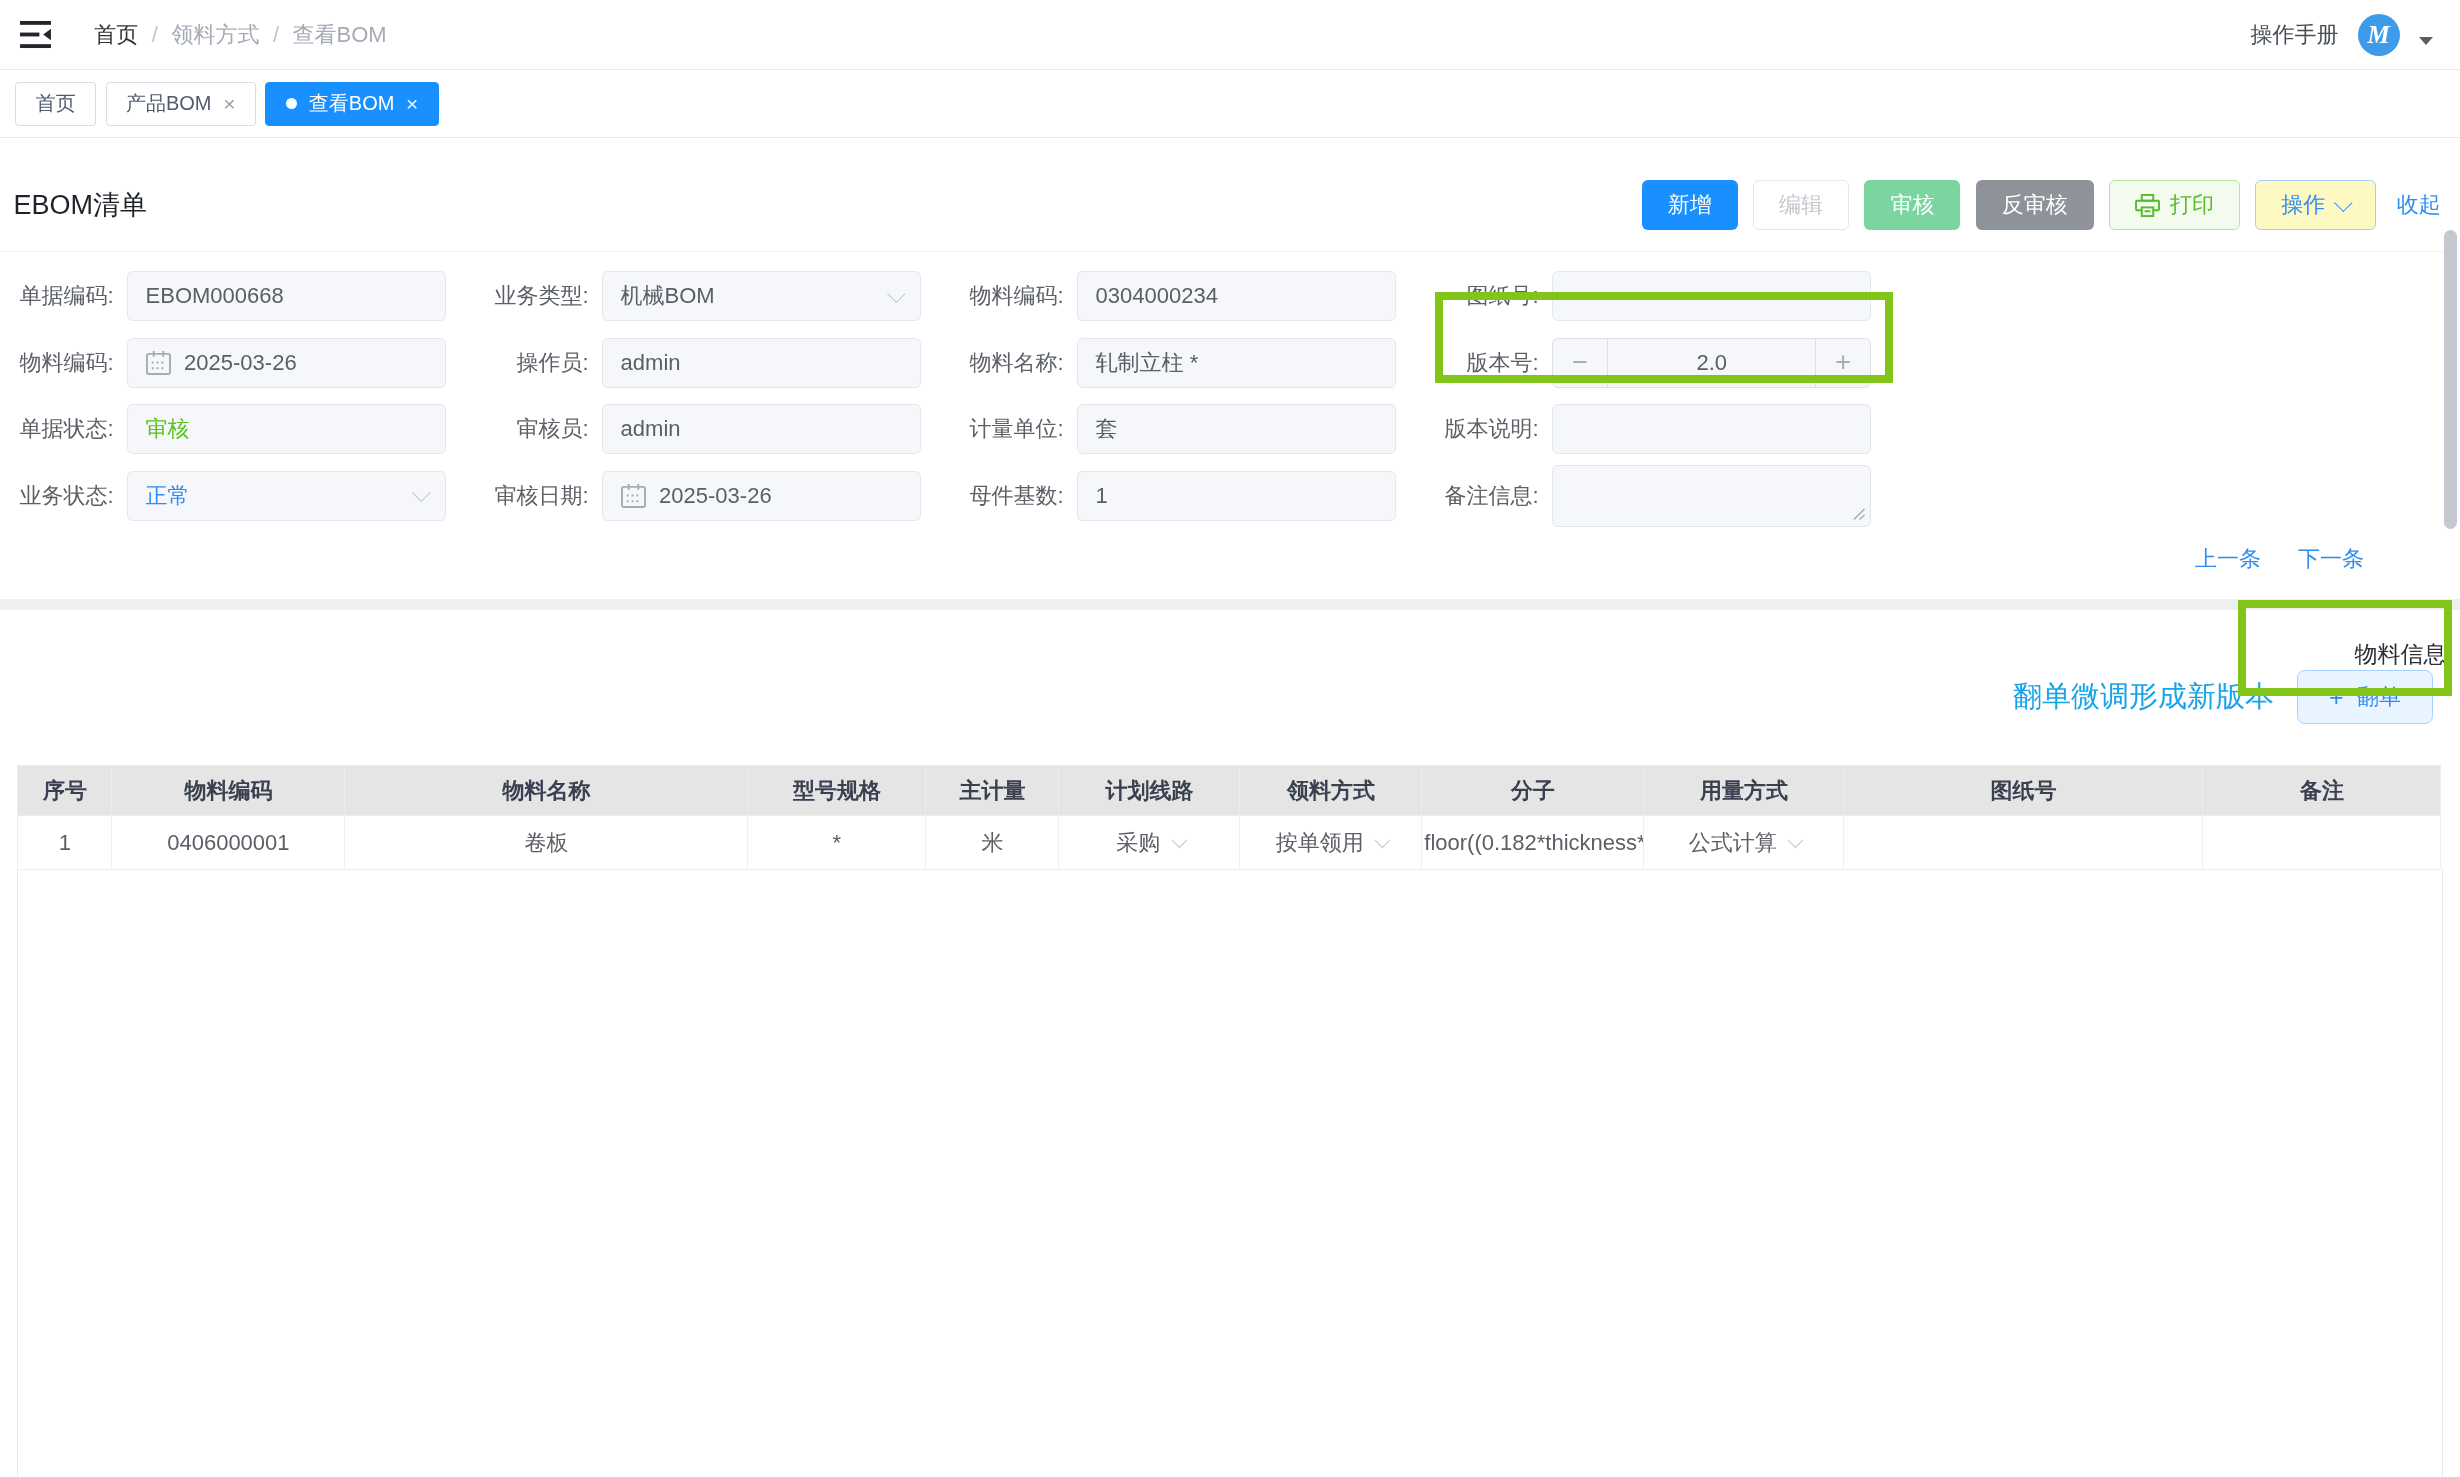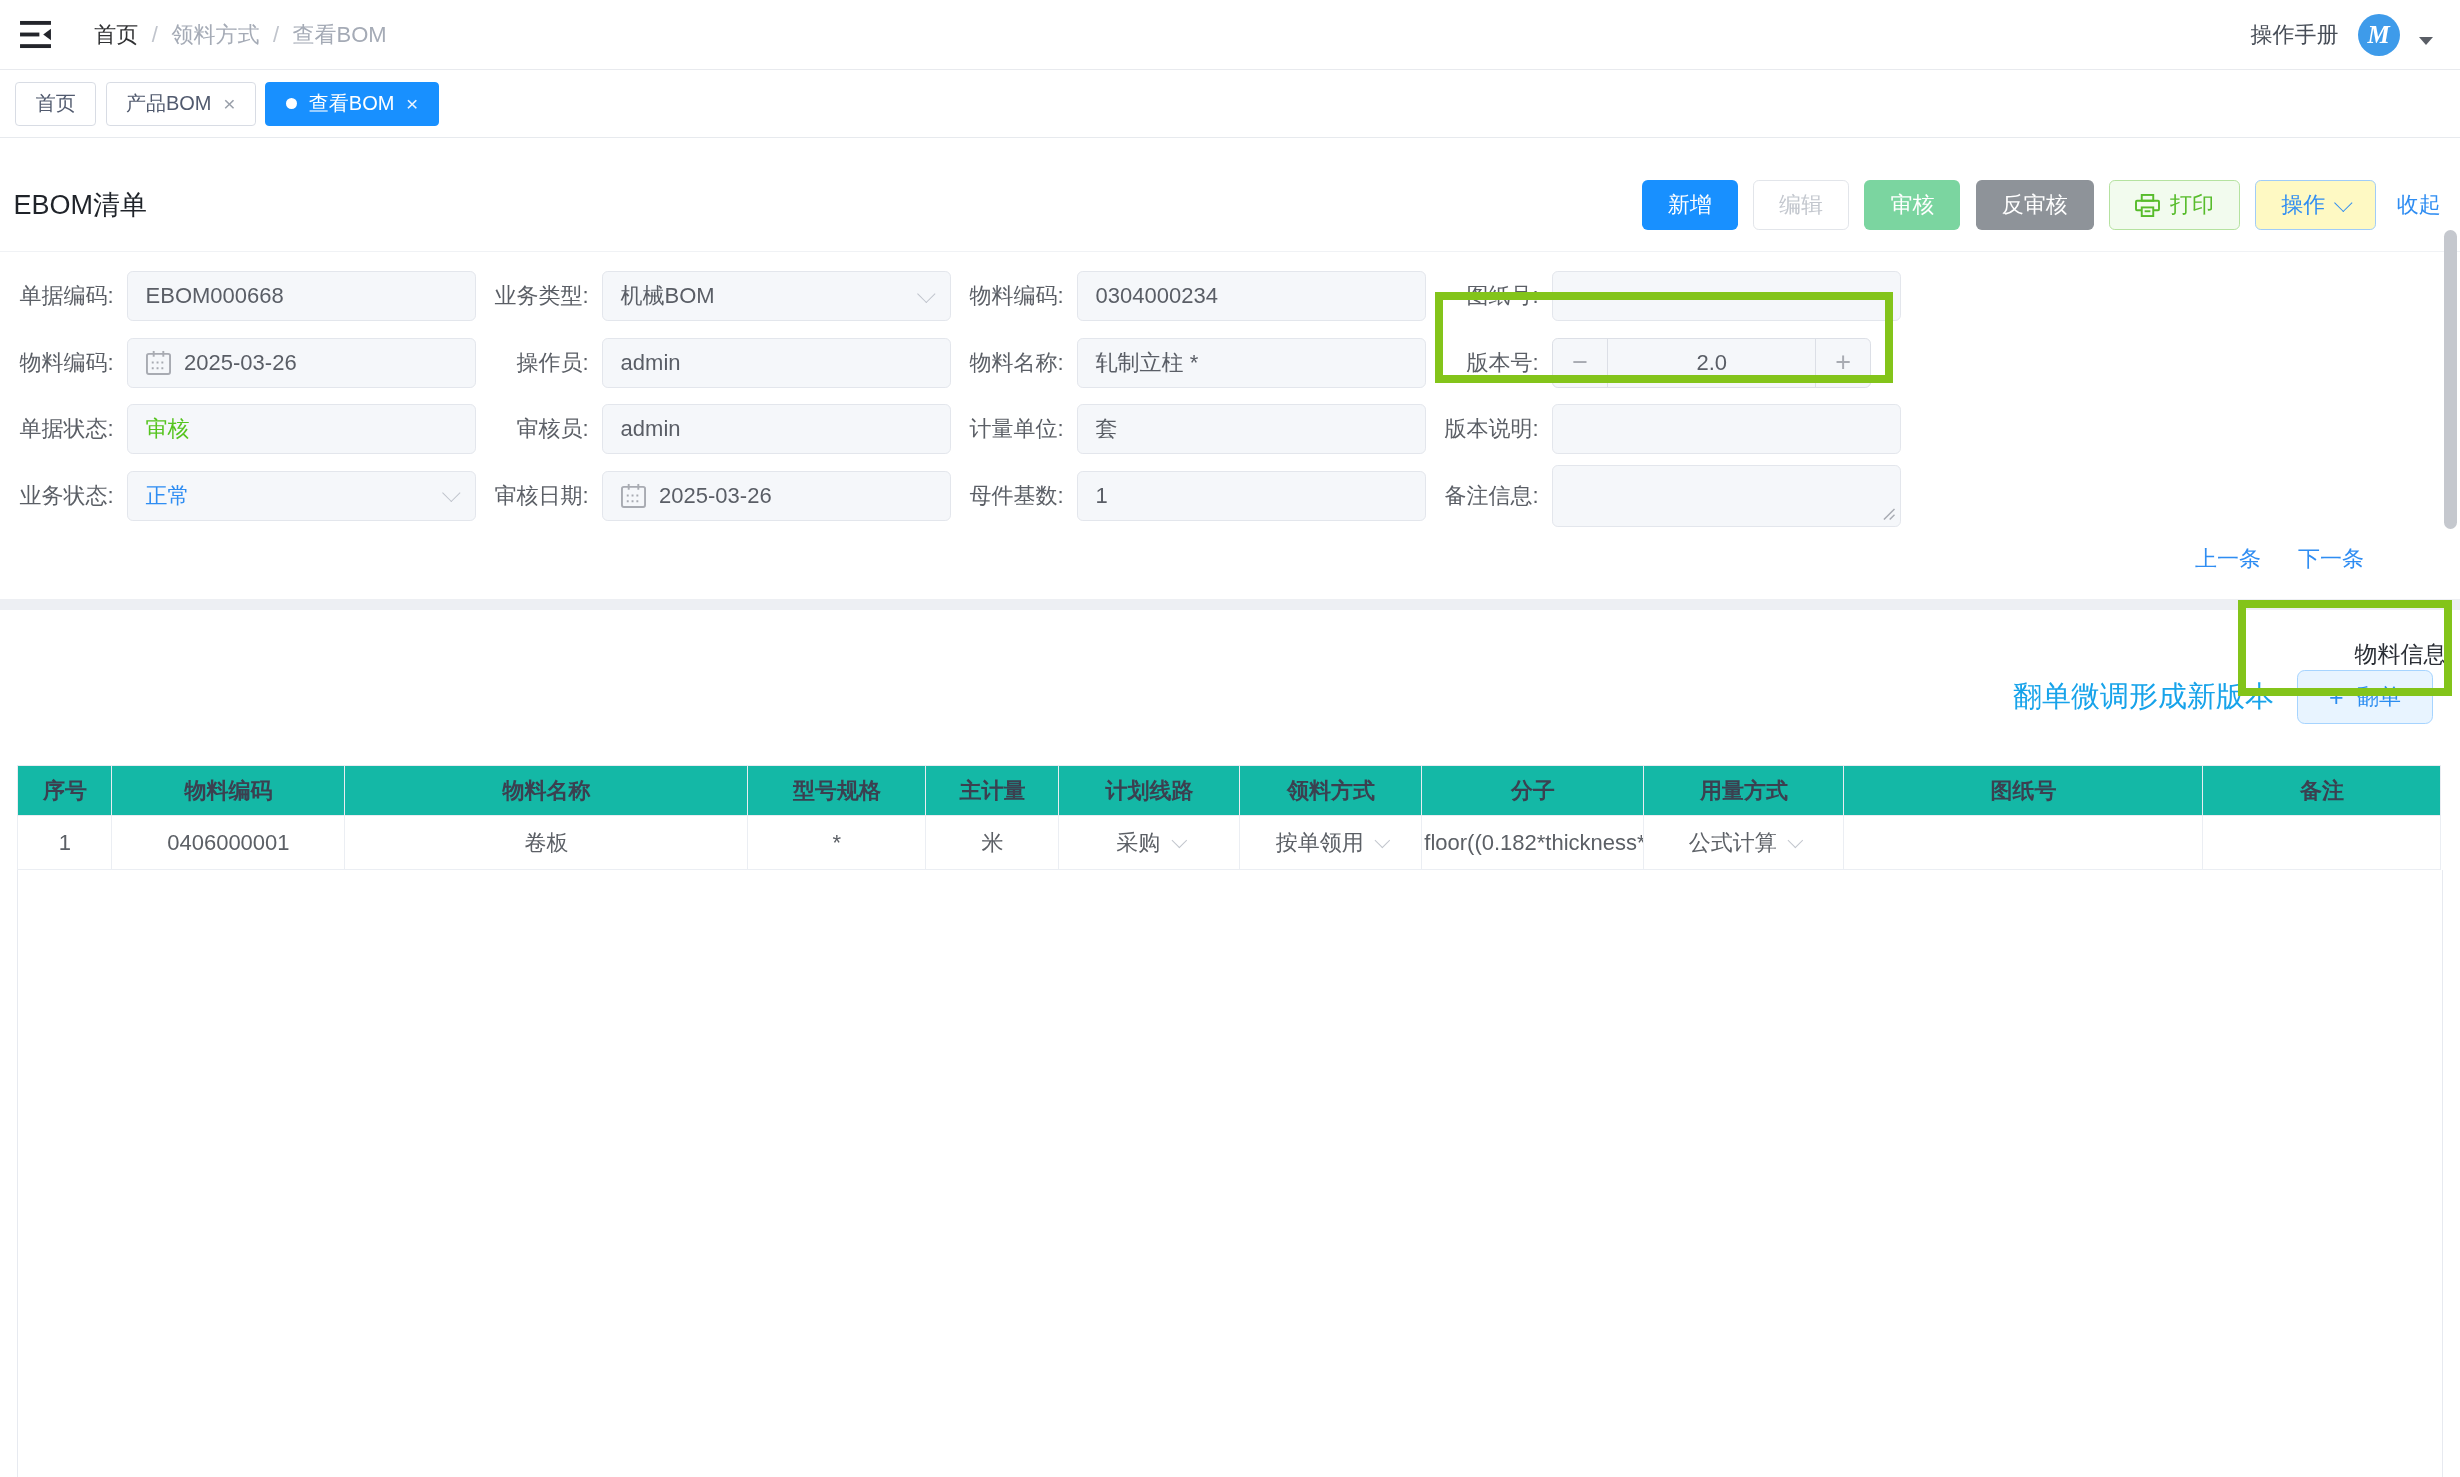--- a/index.html
+++ b/index.html
@@ -50,21 +50,21 @@
   .btn-operate { background:#fef9c3; border-color:#a0ccf8; color:#2f8df2; gap:11.6px; }
   .link-btn { font-size:22px; color:#2f8df2; cursor:pointer; margin-left:5.8px; }
   .sec1-divider { height:1px; background:#f0f2f5; }
 
   
   .form-grid { display:grid; grid-template-columns:475px 475px 475px 483px;
                row-gap:16.4px; padding:19.3px 0 0 7.7px; }
   .field { display:flex; align-items:center; height:50px; }
   .field > label { flex:0 0 106px; text-align:right; font-size:22px; color:#5b5f66;
                    margin-right:13.5px; white-space:nowrap; }
-  .control { width:349px; height:50px; background:#f5f7fa; border:1px solid #e3e6ec;
+  .control { width:319px; height:50px; background:#f5f7fa; border:1px solid #e3e6ec;
              border-radius:5.8px; display:flex; align-items:center; padding:0 17.4px;
              font-size:22px; color:#5a5e66; }
   .control .chev { margin-left:auto; }
   .chev { width:12.6px; height:12.6px; border-right:1.9px solid #bfc3cb; border-bottom:1.9px solid #bfc3cb;
           transform:rotate(45deg) translate(-1.9px,-1.9px); flex:0 0 auto; }
   .cal-icon { width:25px; height:25px; margin-right:13.5px; flex:0 0 auto; }
   .txt-green { color:#55c41e; }
   .txt-blue { color:#2f8df2; }
   .stepper { width:319px; height:50px; display:flex; background:#f5f7fa;
              border:1px solid #dcdfe6; border-radius:5.8px; overflow:hidden; }
@@ -88,21 +88,21 @@
   .sec2-title { font-size:23px; color:#2b2f36; }
   .sec2-right { margin-left:auto; display:flex; align-items:center; gap:23px; padding-right:13.5px; }
   .annotation-text { font-size:29px; font-weight:500; color:#17a3ea; }
   .btn-flip { height:54px; padding:0 31px; background:#e8f4ff; border:1px solid #a6d4ff;
               border-radius:7.7px; color:#2a8cf0; font-size:22px; display:inline-flex;
               align-items:center; gap:13.5px; cursor:pointer; }
   .plus-glyph { font-size:25px; line-height:1; }
 
   
   .grid-table { width:2422px; margin:0 17.4px; border-collapse:collapse; table-layout:fixed; }
-  .grid-table th { height:50px; background:#14b8a6; border:1px solid #e9ecf1;
+  .grid-table th { height:50px; background:#e5e5e5; border:1px solid #e9ecf1;
                    font-size:22px; font-weight:700; color:#3b4050; }
   .grid-table td { height:54px; border:1px solid #ebeef3; font-size:22px; color:#5c6066;
                    text-align:center; overflow:hidden; white-space:nowrap; }
   .cell-flex { display:flex; align-items:center; justify-content:center; gap:11.6px;text-align:center; }
   .cell-chev { width:10.6px; height:10.6px; border-right:1.9px solid #c2c6cd; border-bottom:1.9px solid #c2c6cd;
                transform:rotate(45deg) translateY(-2.9px); cursor:pointer; }
   .formula-cell { font-size:20px; padding:0 1.9px; }
   .empty-body { height:648px; margin:0 17.4px; border:1px solid #e7eaf0; border-top:none; }
 
   

